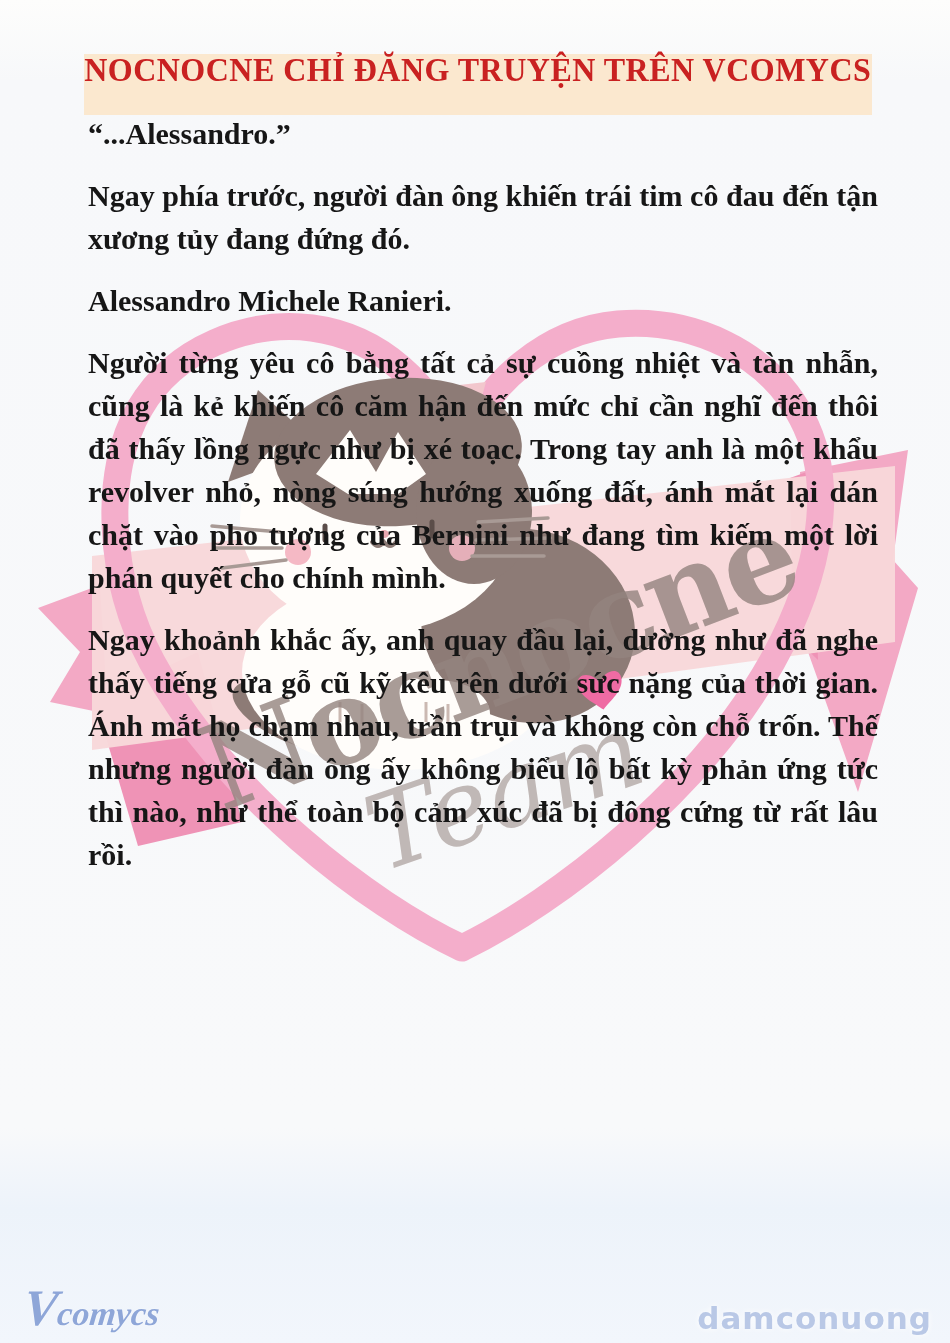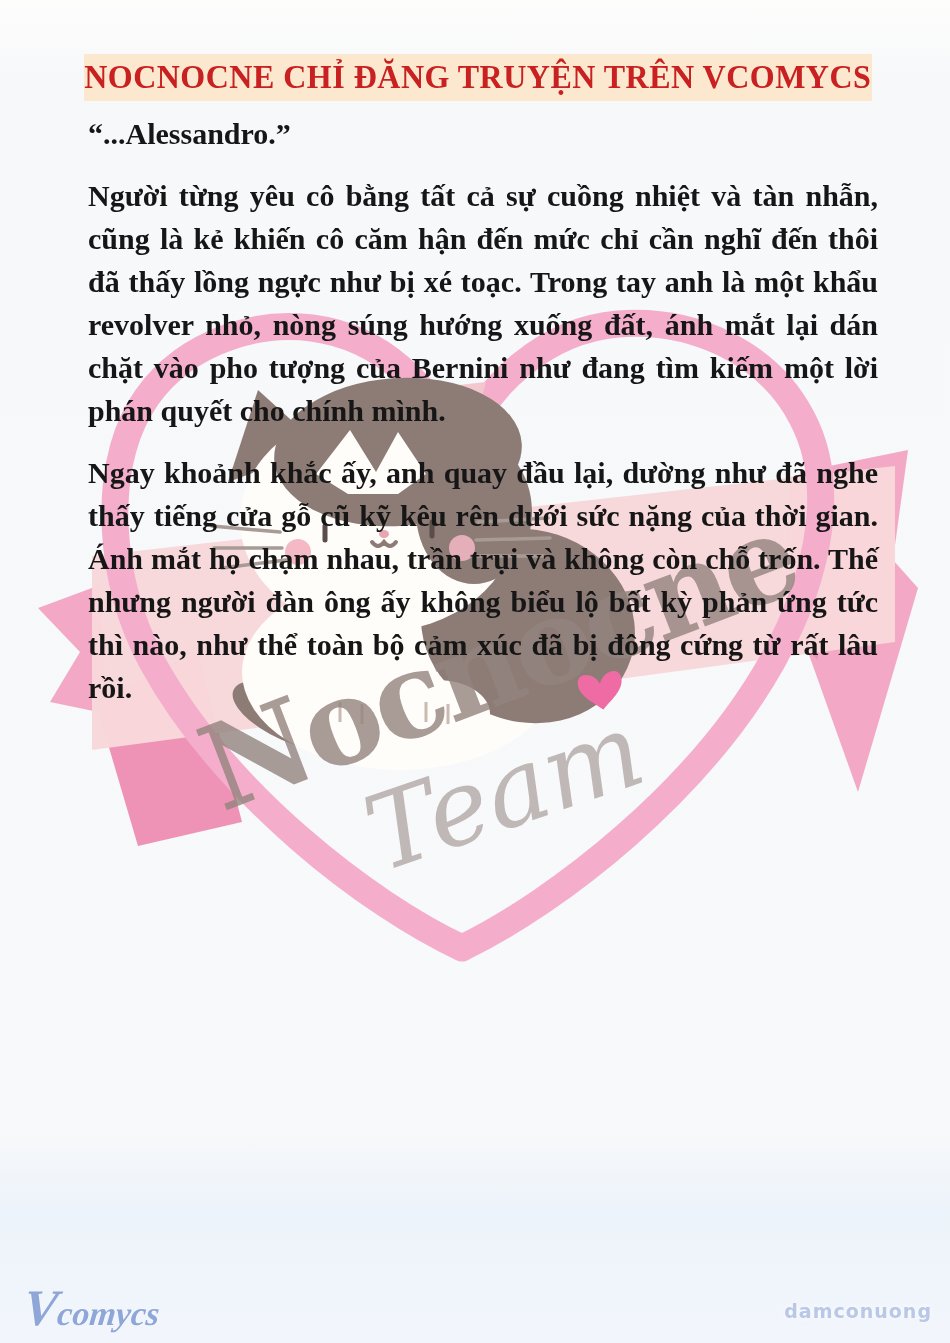--- a/index.html
+++ b/index.html
@@ -9,23 +9,23 @@
     background:#fff;
   }
   .page{
     position:relative;width:950px;height:1343px;overflow:hidden;
     background:linear-gradient(180deg,#fdfdfc 0%,#f7f8fa 6%,#f8f9fa 84%,#edf3fa 90%,#f2f6fc 100%);
   }
   
   .watermark-svg{position:absolute;left:0;top:0;z-index:0;}
   
   .banner{
-    position:absolute;left:84px;top:54px;width:788px;height:47px;
+    position:absolute;left:84px;top:54px;width:788px;height:61px;
     background:var(--banner_bg,#fbe8cf);
-    display:flex;align-items:center;justify-content:center;
+    display:flex;justify-content:center;
     z-index:2;
   }
   .banner-text{
     font-family:"Liberation Serif",serif;
     font-weight:bold;font-size:33px;line-height:1;
     color:var(--accent_red,#c92121);
     white-space:nowrap;transform:scaleX(.97);
     letter-spacing:.5px;
   }
   
@@ -48,21 +48,21 @@
     font-size:34px;line-height:1.2;
     color:var(--logo_blue,#8ea6d8);
     transform:skewX(-6deg);
     display:block;
     text-shadow:0 0 2px rgba(255,255,255,.8);
   }
   .logo-vcomycs::first-letter{font-size:150%;}
   .uploader{
     position:absolute;right:18px;top:1300px;z-index:2;
     font-family:"DejaVu Sans",sans-serif;
-    font-weight:bold;font-size:19px;
+    font-weight:bold;font-size:31px;
     letter-spacing:1px;
     color:var(--uploader_blue,#b9c8e6);
     text-shadow:0 0 6px rgba(255,255,255,.95);
   }
 </style>
 </head>
 <body>
 
 <div class="page">
 
@@ -125,20 +125,22 @@
     <text transform="translate(382 872) rotate(-19)" style="font-family:'DejaVu Serif',serif;font-style:italic;font-size:104px;fill:var(--watermark_gray,#94847f);opacity:.55">Team</text>
     <path transform="translate(598 670) rotate(-8)" d="M 0 14 C -4 2 -22 -2 -22 12 C -22 24 -8 32 0 40 C 8 32 22 24 22 12 C 22 -2 4 2 0 14 Z" style="fill:var(--small_heart_pink,#ef6ba3)"></path>
   </svg>
 
   <div class="banner">
     <span class="banner-text">NOCNOCNE CHỈ ĐĂNG TRUYỆN TRÊN VCOMYCS</span>
   </div>
 
   <div class="text-col">
     <p>“...Alessandro.”</p>
+    <p>Ngay phía trước, người đàn ông khiến trái tim cô đau đến tận xương tủy đang đứng đó.</p>
+    <p>Alessandro Michele Ranieri.</p>
     <p>Người từng yêu cô bằng tất cả sự cuồng nhiệt và tàn nhẫn, cũng là kẻ khiến cô căm hận đến mức chỉ cần nghĩ đến thôi đã thấy lồng ngực như bị xé toạc. Trong tay anh là một khẩu revolver nhỏ, nòng súng hướng xuống đất, ánh mắt lại dán chặt vào pho tượng của Bernini như đang tìm kiếm một lời phán quyết cho chính mình.</p>
     <p>Ngay khoảnh khắc ấy, anh quay đầu lại, dường như đã nghe thấy tiếng cửa gỗ cũ kỹ kêu rên dưới sức nặng của thời gian. Ánh mắt họ chạm nhau, trần trụi và không còn chỗ trốn. Thế nhưng người đàn ông ấy không biểu lộ bất kỳ phản ứng tức thì nào, như thể toàn bộ cảm xúc đã bị đông cứng từ rất lâu rồi.</p>
   </div>
 
   <span class="logo-vcomycs">Vcomycs</span>
   <span class="uploader">damconuong</span>
 
 </div>
 
 </body></html>

